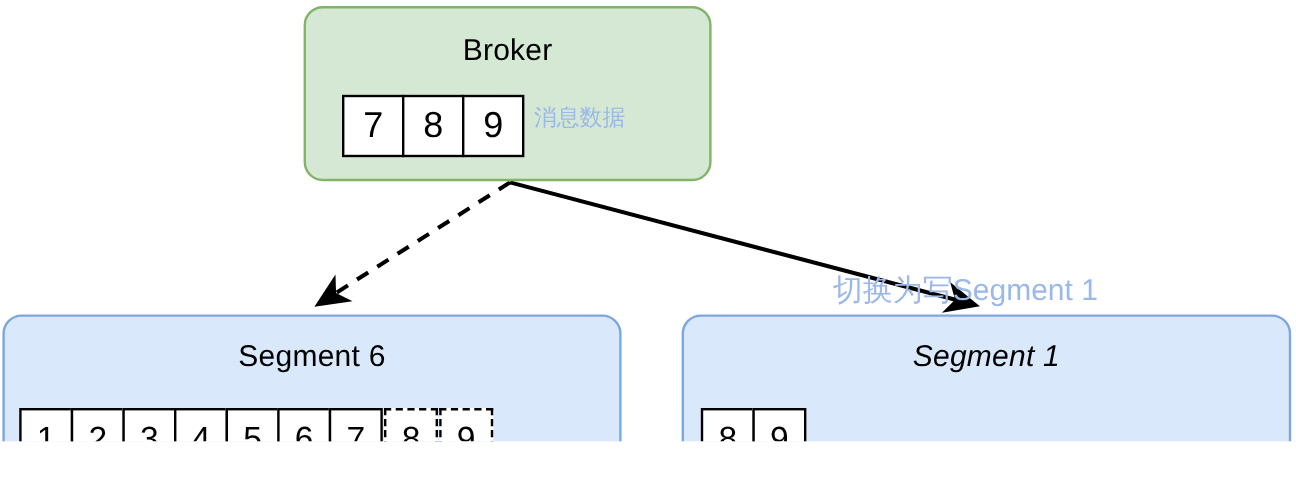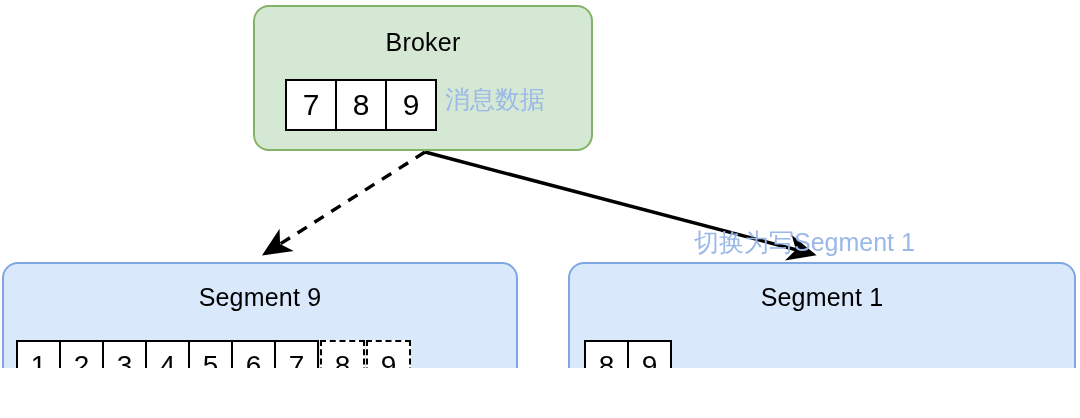--- a/index.html
+++ b/index.html
@@ -55,21 +55,21 @@
     left: 0;
     right: 0;
     text-align: center;
     color: #000000;
     font-size: 25px;
     line-height: 30px;
     letter-spacing: 0.2px;
   }
   .box-broker .box-title { top: 20px; }
   .box-seg0 .box-title  { top: 18px; }
-  .box-seg1 .box-title  { top: 18px; }
+  .box-seg1 .box-title  { top: 18px; font-style: italic; }
 
   
   .cells {
     position: absolute;
     display: flex;
   }
   .cells-broker {
     left: 30px;
     top: 72px;
   }
@@ -98,21 +98,21 @@
     margin-left: 1px;
   }
   .cells-broker .cell { width: 52px; height: 52px; font-size: 30px; }
   .cells-seg0 .cell   { width: 45px; height: 52px; }
   .cells-seg1 .cell   { width: 45px; height: 52px; }
 
   
   .annotation {
     position: absolute;
     color: #9ab8e8;
-    font-size: 25px;
+    font-size: 19px;
     line-height: 30px;
     white-space: nowrap;
   }
   .ann-msg    { left: 445px; top: 84px; }
   .ann-switch { left: 694px; top: 186px; font-size: 25px; margin-top: 41px; }
 
   
   #arrows {
     position: absolute;
     left: 0;
@@ -149,21 +149,21 @@
       <div class="cell solid">8</div>
       <div class="cell solid">9</div>
     </div>
   </div>
 
   <div class="annotation ann-msg">消息数据</div>
 
   <div class="annotation ann-switch">切换为写Segment 1</div>
 
   <div class="box box-seg0">
-    <div class="box-title">Segment 9</div>
+    <div class="box-title">Segment 6</div>
     <div class="cells cells-seg0">
       <div class="cell solid">1</div>
       <div class="cell solid">2</div>
       <div class="cell solid">3</div>
       <div class="cell solid">4</div>
       <div class="cell solid">5</div>
       <div class="cell solid">6</div>
       <div class="cell solid">7</div>
       <div class="cell dashed">8</div>
       <div class="cell dashed">9</div>

